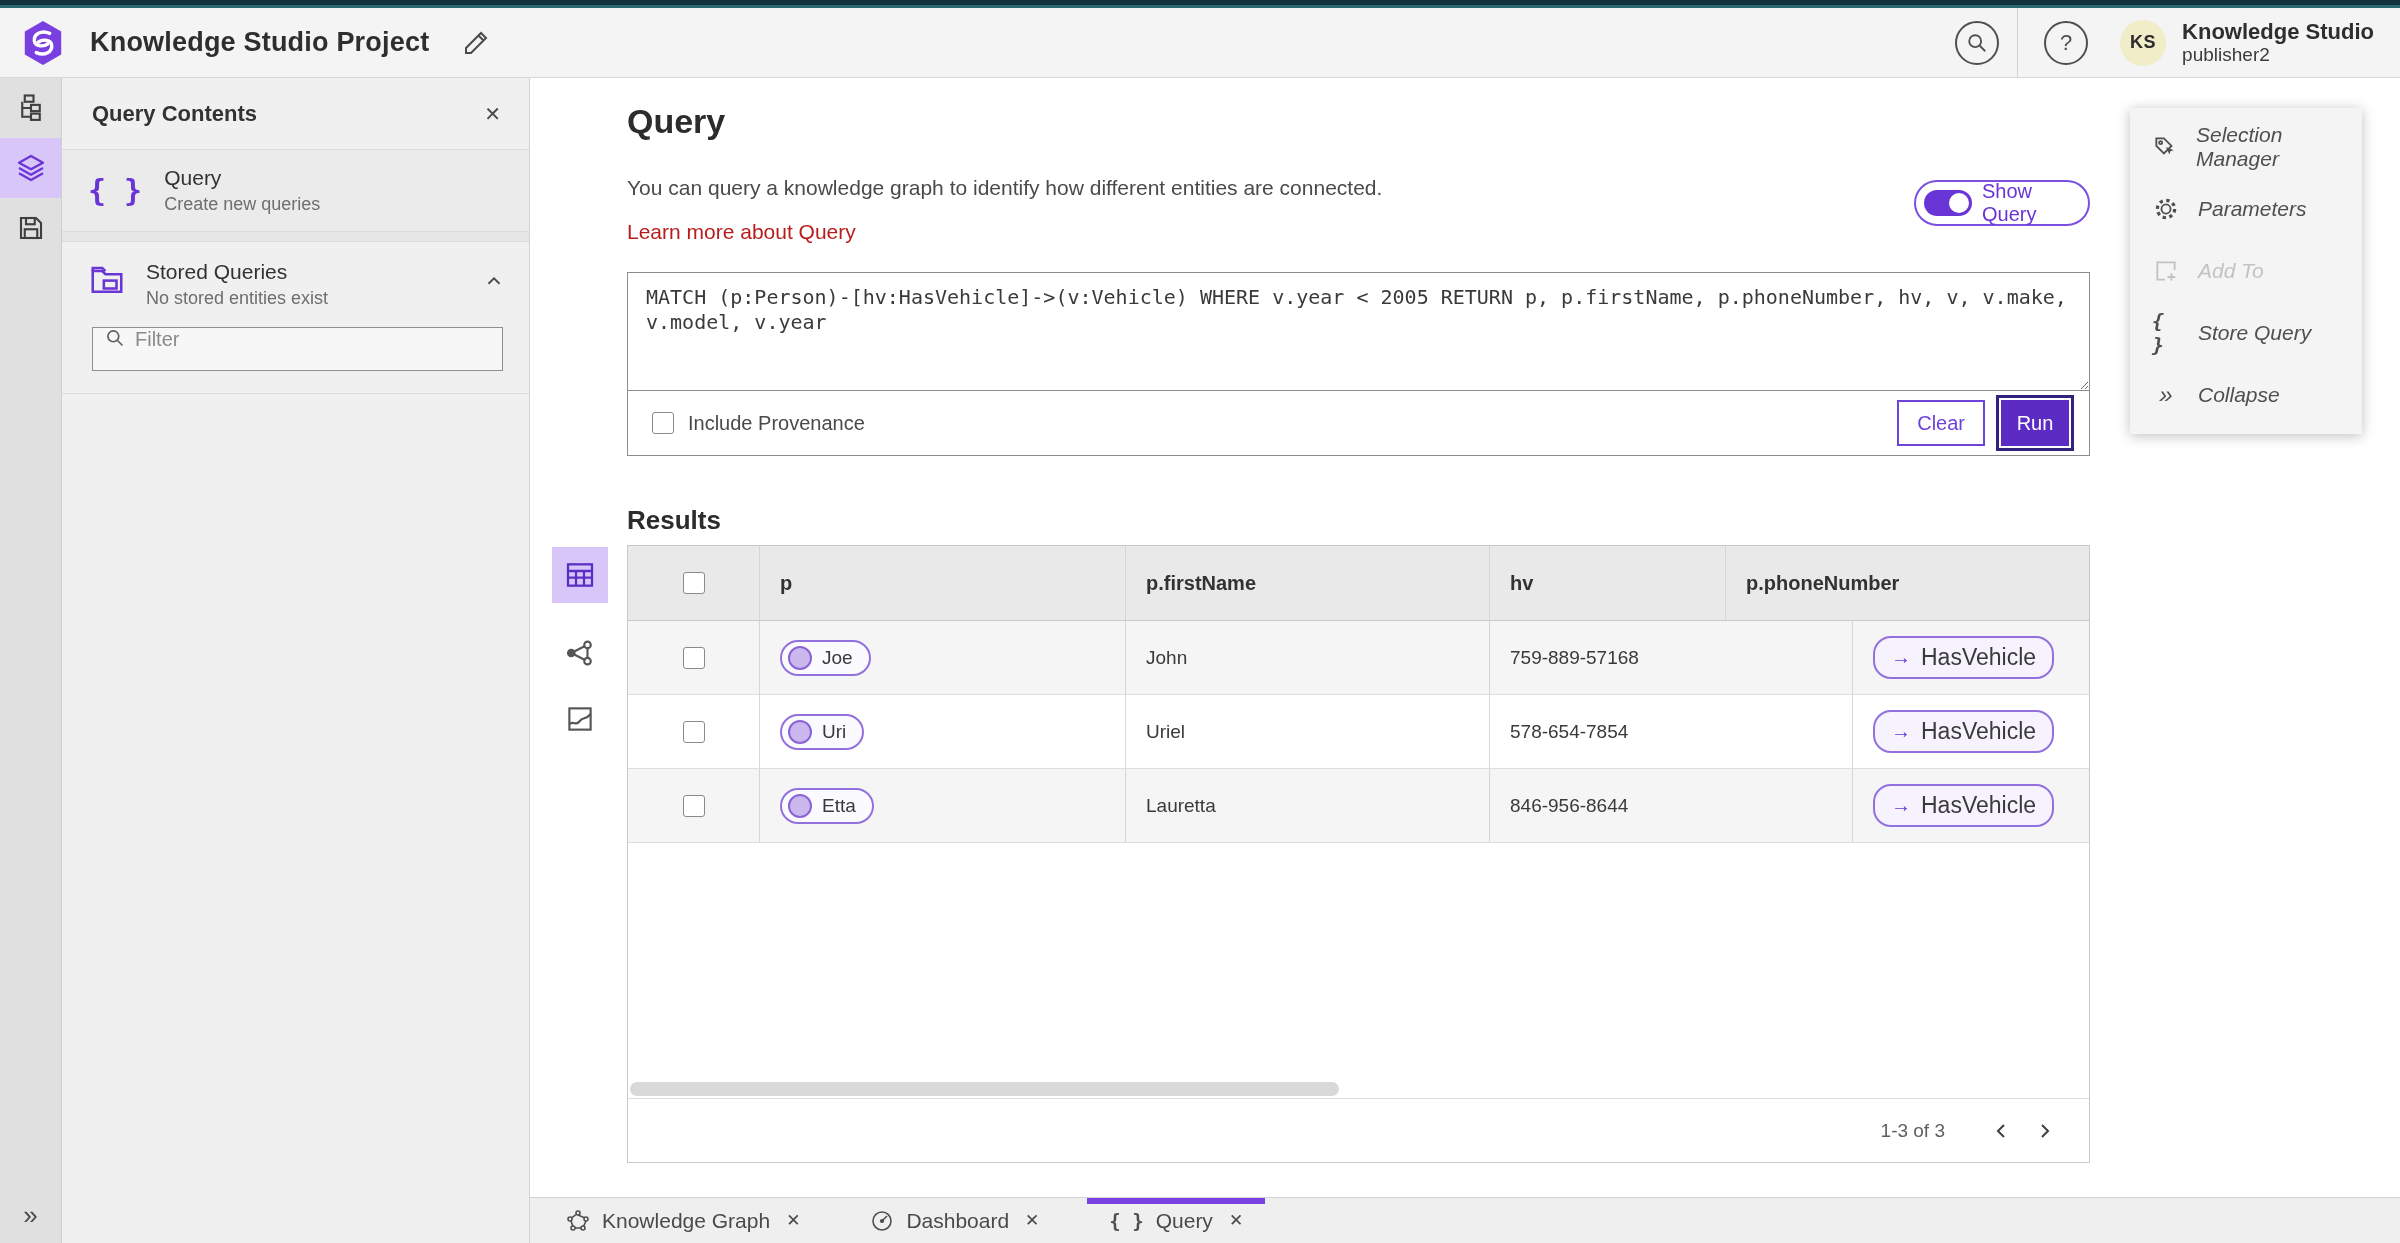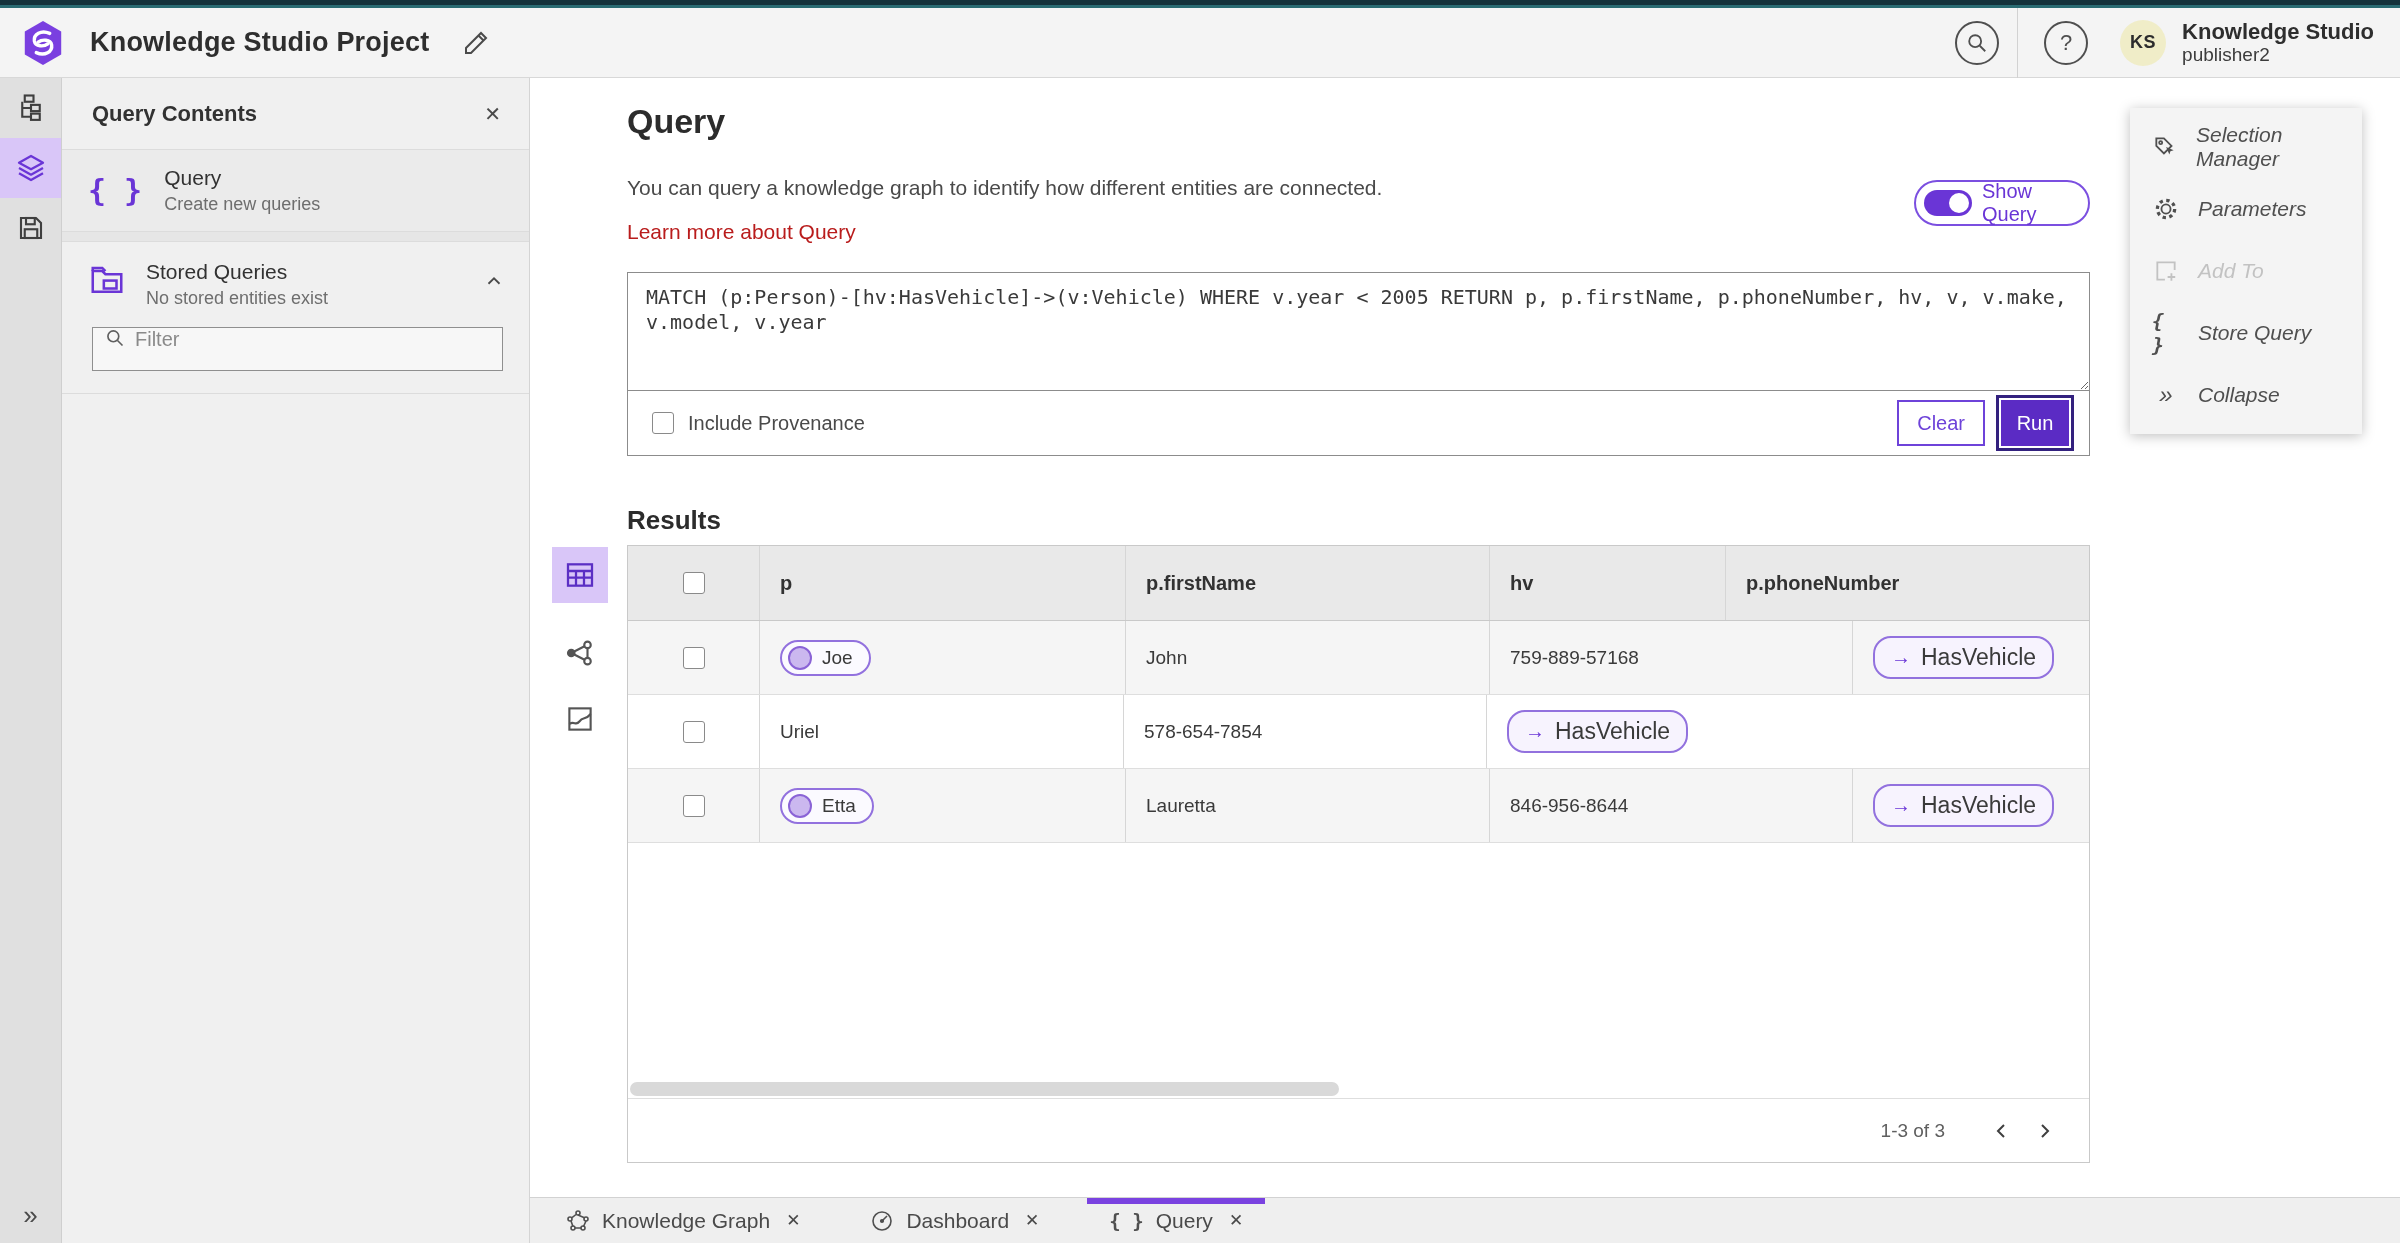--- a/index.html
+++ b/index.html
@@ -327,20 +327,26 @@
             <span class="rel-arrow">→</span>
             <span class="rel-name">HasVehicle</span>
           </span>
         </div>
       </div>
 
       <div class="t-row even">
         <div class="cell c0">
             <span class="checkbox"></span>
           </div>
+        <div class="cell c1">
+          <span class="entity-pill">
+            <span class="entity-dot"></span>
+            <span class="entity-name">Uri</span>
+          </span>
+        </div>
         <div class="cell c2">
             <span class="cell-text">Uriel</span>
           </div>
         <div class="cell c3">
             <span class="cell-text">578-654-7854</span>
           </div>
         <div class="cell c4">
           <span class="rel-pill">
             <span class="rel-arrow">→</span>
             <span class="rel-name">HasVehicle</span>

